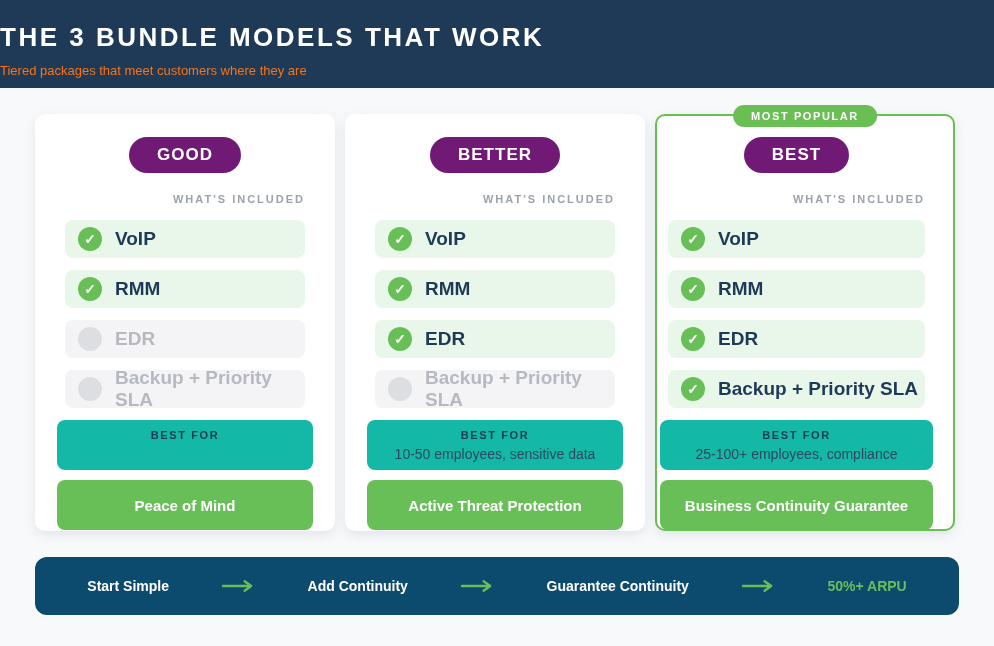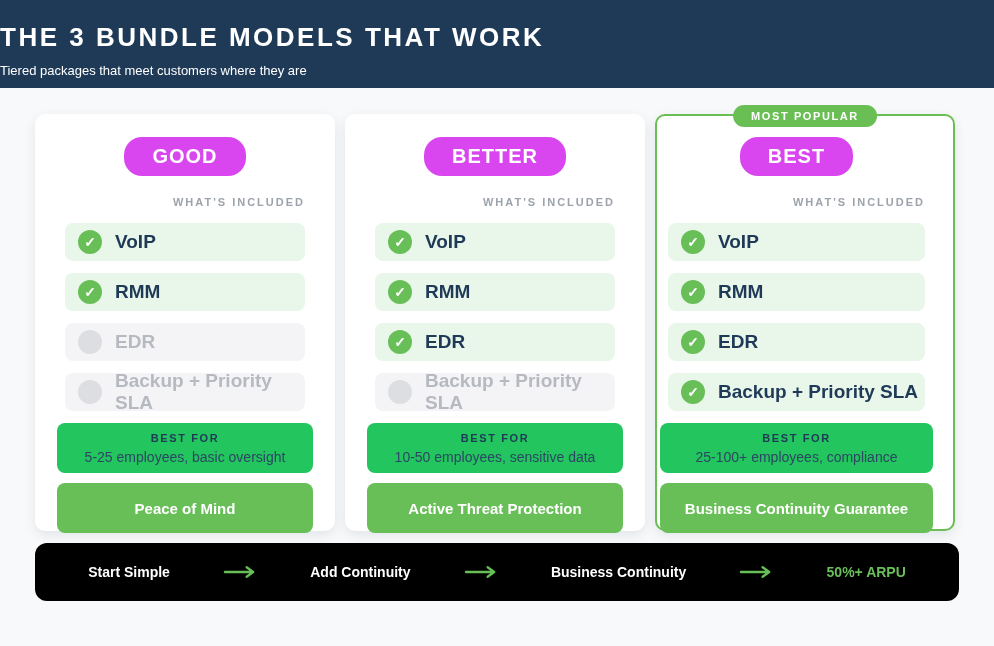--- a/index.html
+++ b/index.html
@@ -18,21 +18,21 @@
     padding-top: 22px;
   }
   .hero-title {
     color: #ffffff;
     font-size: 26px;
     font-weight: 800;
     letter-spacing: 2.5px;
   }
   .hero-subtitle {
     margin-top: 10px;
-    color: #ffffff;
+    color: #f97316;
     font-size: 13px;
     font-weight: 400;
   }
 
   
   .cards {
     display: flex;
     gap: 10px;
     padding: 0 35px;
     margin-top: 26px;
@@ -58,23 +58,23 @@
     font-weight: 700;
     letter-spacing: 1.6px;
     padding: 5px 18px;
     border-radius: 12px;
     white-space: nowrap;
   }
 
   .pill-wrap { text-align: center; }
   .tier-pill {
     display: inline-block;
-    background: #d946ef;
-    color: #ffffff;
-    font-size: 20px;
+    background: #701a75;
+    color: #ffffff;
+    font-size: 17px;
     font-weight: 800;
     letter-spacing: 1px;
     padding: 8px 28px;
     border-radius: 18px;
     min-width: 100px;
     text-align: center;
   }
 
   .included-label {
     margin-top: 20px;
@@ -116,21 +116,21 @@
   .feature-label {
     margin-left: 13px;
     font-size: 19px;
     font-weight: 700;
     color: #1f3a57;
   }
   .feature-row.off .feature-label { color: #b6bac0; }
 
   .bestfor {
     margin: 3px -8px 0;
-    background: #22c55e;
+    background: #14b8a6;
     border-radius: 8px;
     text-align: center;
     height: 50px;
     padding-top: 9px;
   }
   .bestfor-label {
     color: #1f3a57;
     font-size: 11px;
     font-weight: 700;
     letter-spacing: 1.6px;
@@ -151,23 +151,23 @@
     border-radius: 8px;
     color: #ffffff;
     font-family: "Liberation Sans", sans-serif;
     font-size: 15px;
     font-weight: 700;
     cursor: pointer;
   }
 
   
   .footer-bar {
-    margin: 12px 35px 0;
+    margin: 26px 35px 0;
     height: 58px;
-    background: #000000;
+    background: #0c4a6e;
     border-radius: 12px;
     display: flex;
     align-items: center;
     justify-content: space-evenly;
   }
   .step {
     color: #ffffff;
     font-size: 14px;
     font-weight: 700;
   }
@@ -206,21 +206,20 @@
         <span class="circle empty"></span>
         <span class="feature-label">EDR</span>
       </div>
       <div class="feature-row off">
         <span class="circle empty"></span>
         <span class="feature-label">Backup + Priority SLA</span>
       </div>
     </div>
     <div class="bestfor">
       <div class="bestfor-label">BEST FOR</div>
-      <div class="bestfor-text">5-25 employees, basic oversight</div>
     </div>
     <button class="cta">Peace of Mind</button>
   </section>
 
   <section class="card">
     <div class="pill-wrap">
       <span class="tier-pill">BETTER</span>
     </div>
     <div class="included-label">WHAT'S INCLUDED</div>
     <div class="features">
@@ -283,18 +282,18 @@
 
 <footer class="footer-bar">
   <span class="step">Start Simple</span>
   <svg class="arrow" viewBox="0 0 36 14">
     <path d="M2 7 H31 M25 2 L32 7 L25 12" fill="none" stroke="#68bf58" stroke-width="2.4" stroke-linecap="round" stroke-linejoin="round"></path>
   </svg>
   <span class="step">Add Continuity</span>
   <svg class="arrow" viewBox="0 0 36 14">
     <path d="M2 7 H31 M25 2 L32 7 L25 12" fill="none" stroke="#68bf58" stroke-width="2.4" stroke-linecap="round" stroke-linejoin="round"></path>
   </svg>
-  <span class="step">Business Continuity</span>
+  <span class="step">Guarantee Continuity</span>
   <svg class="arrow" viewBox="0 0 36 14">
     <path d="M2 7 H31 M25 2 L32 7 L25 12" fill="none" stroke="#68bf58" stroke-width="2.4" stroke-linecap="round" stroke-linejoin="round"></path>
   </svg>
   <span class="result">50%+ ARPU</span>
 </footer>
 
 </body></html>

